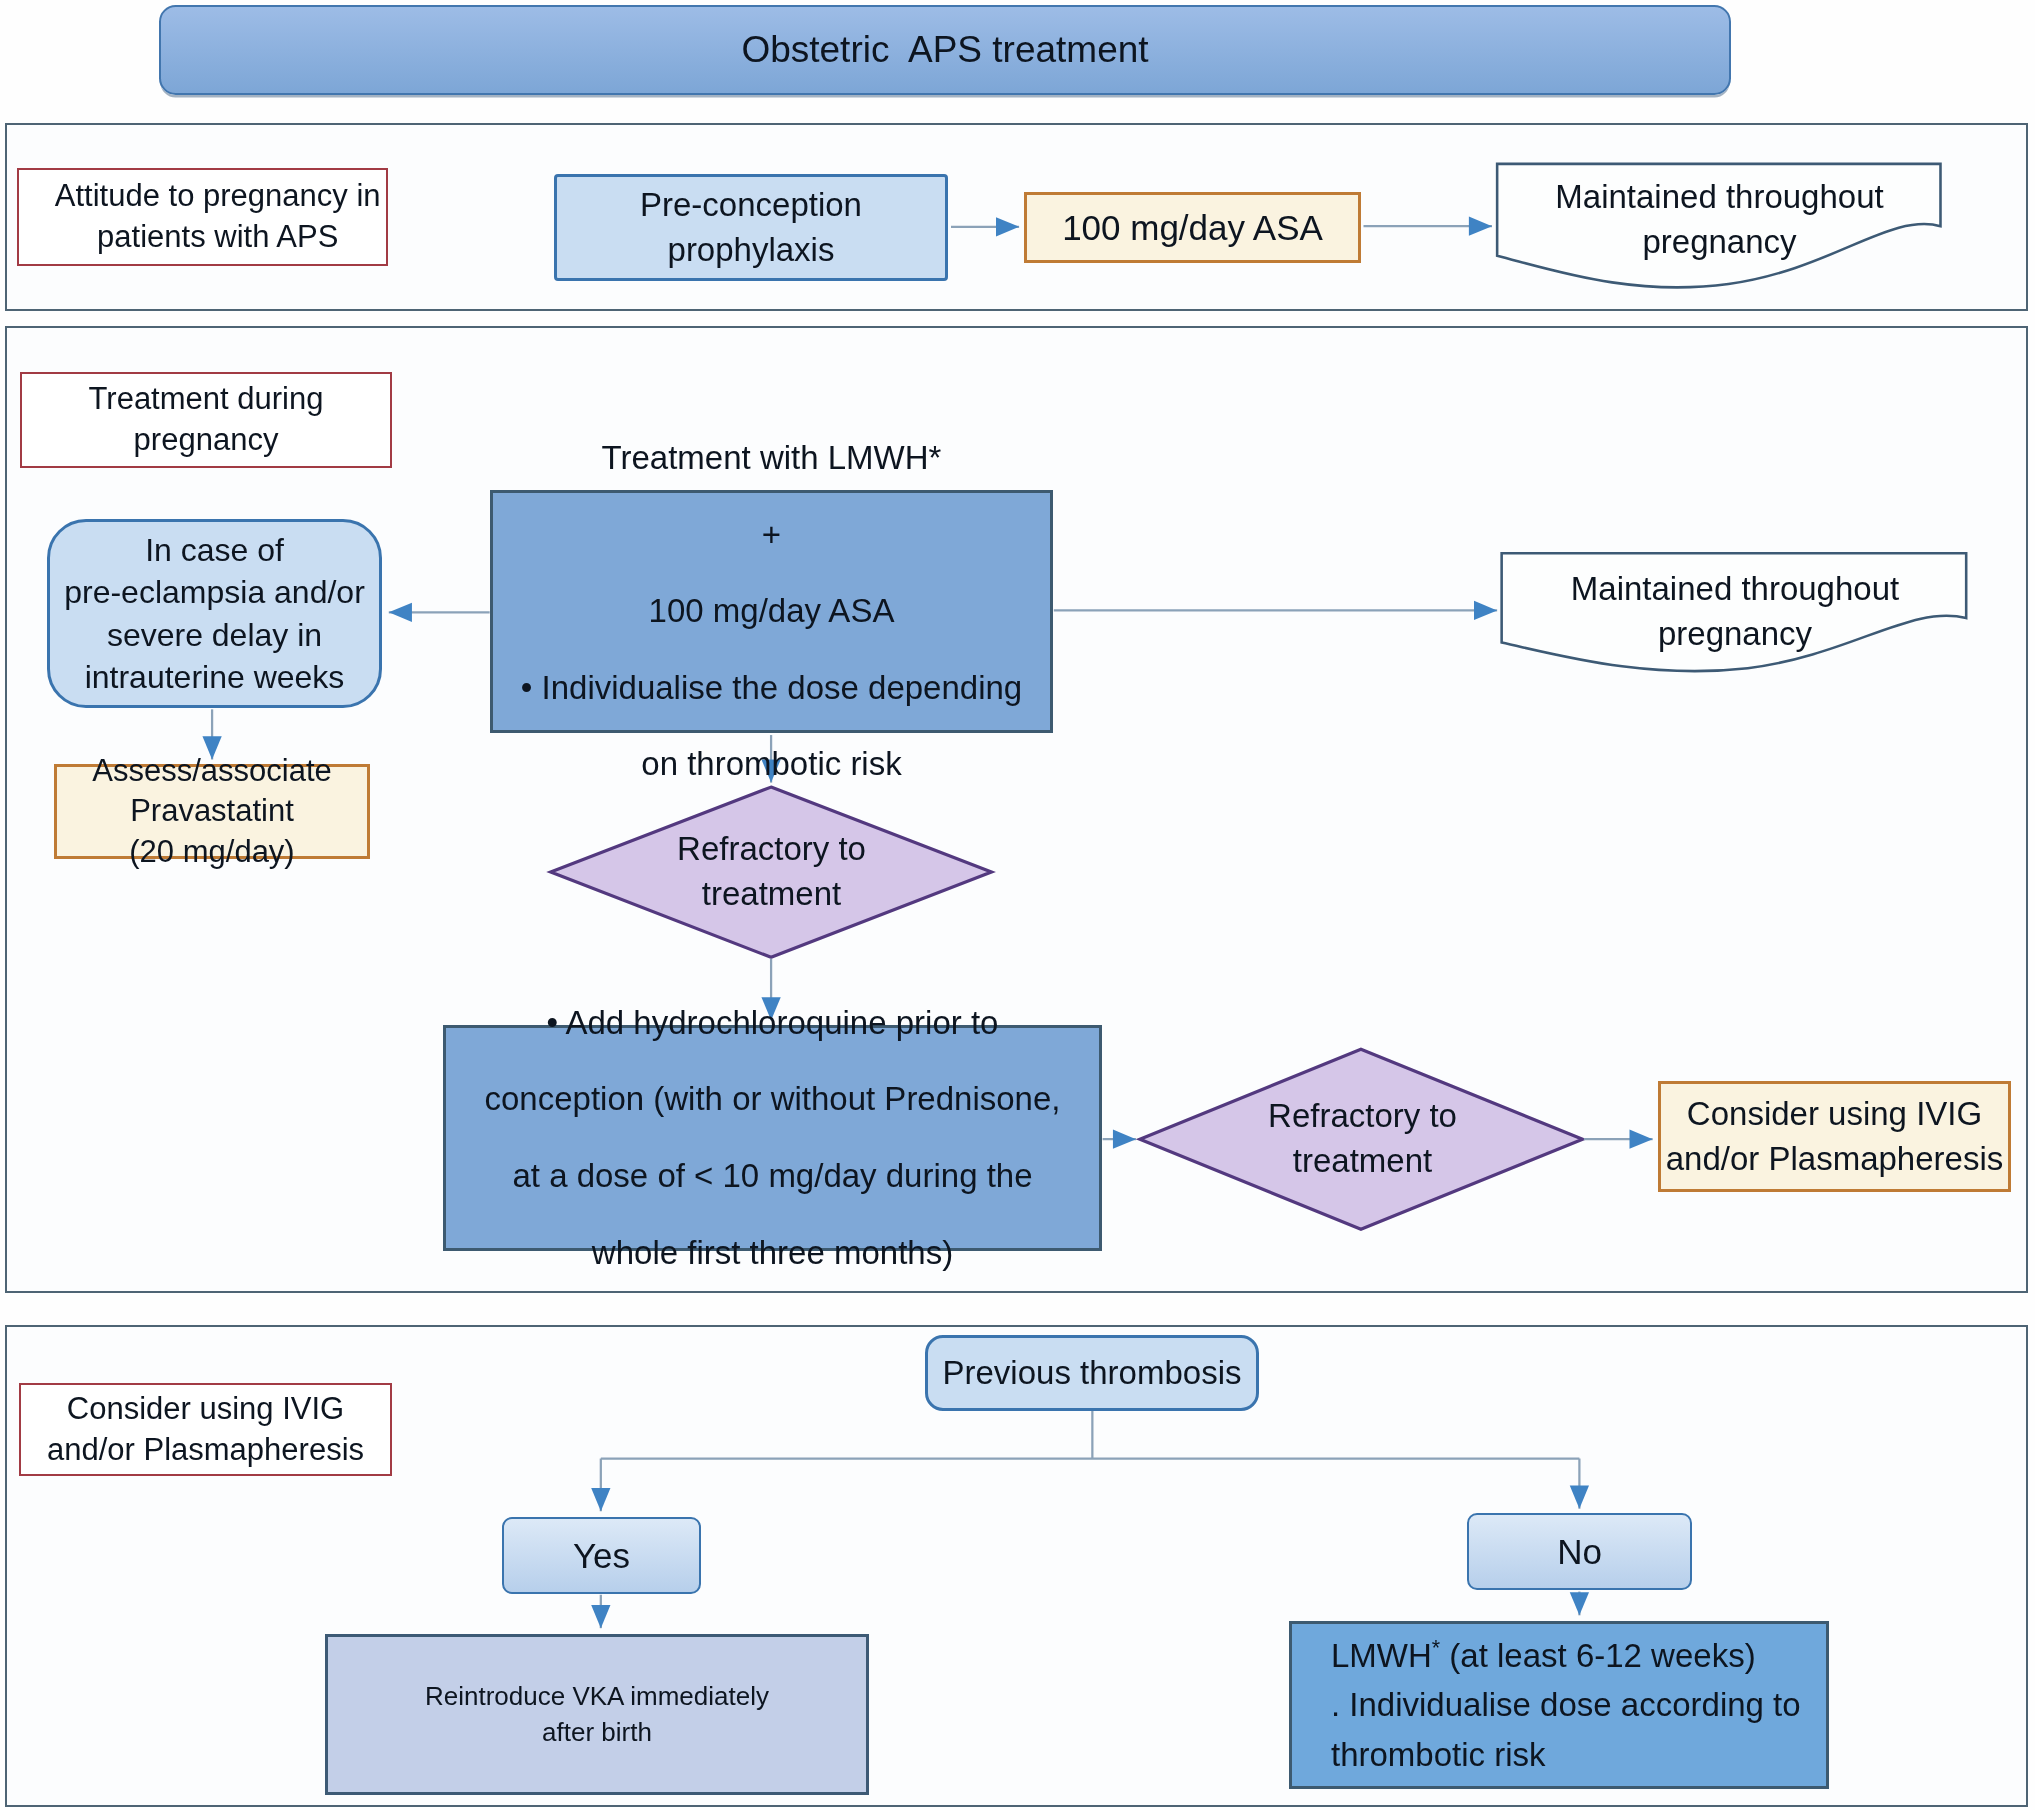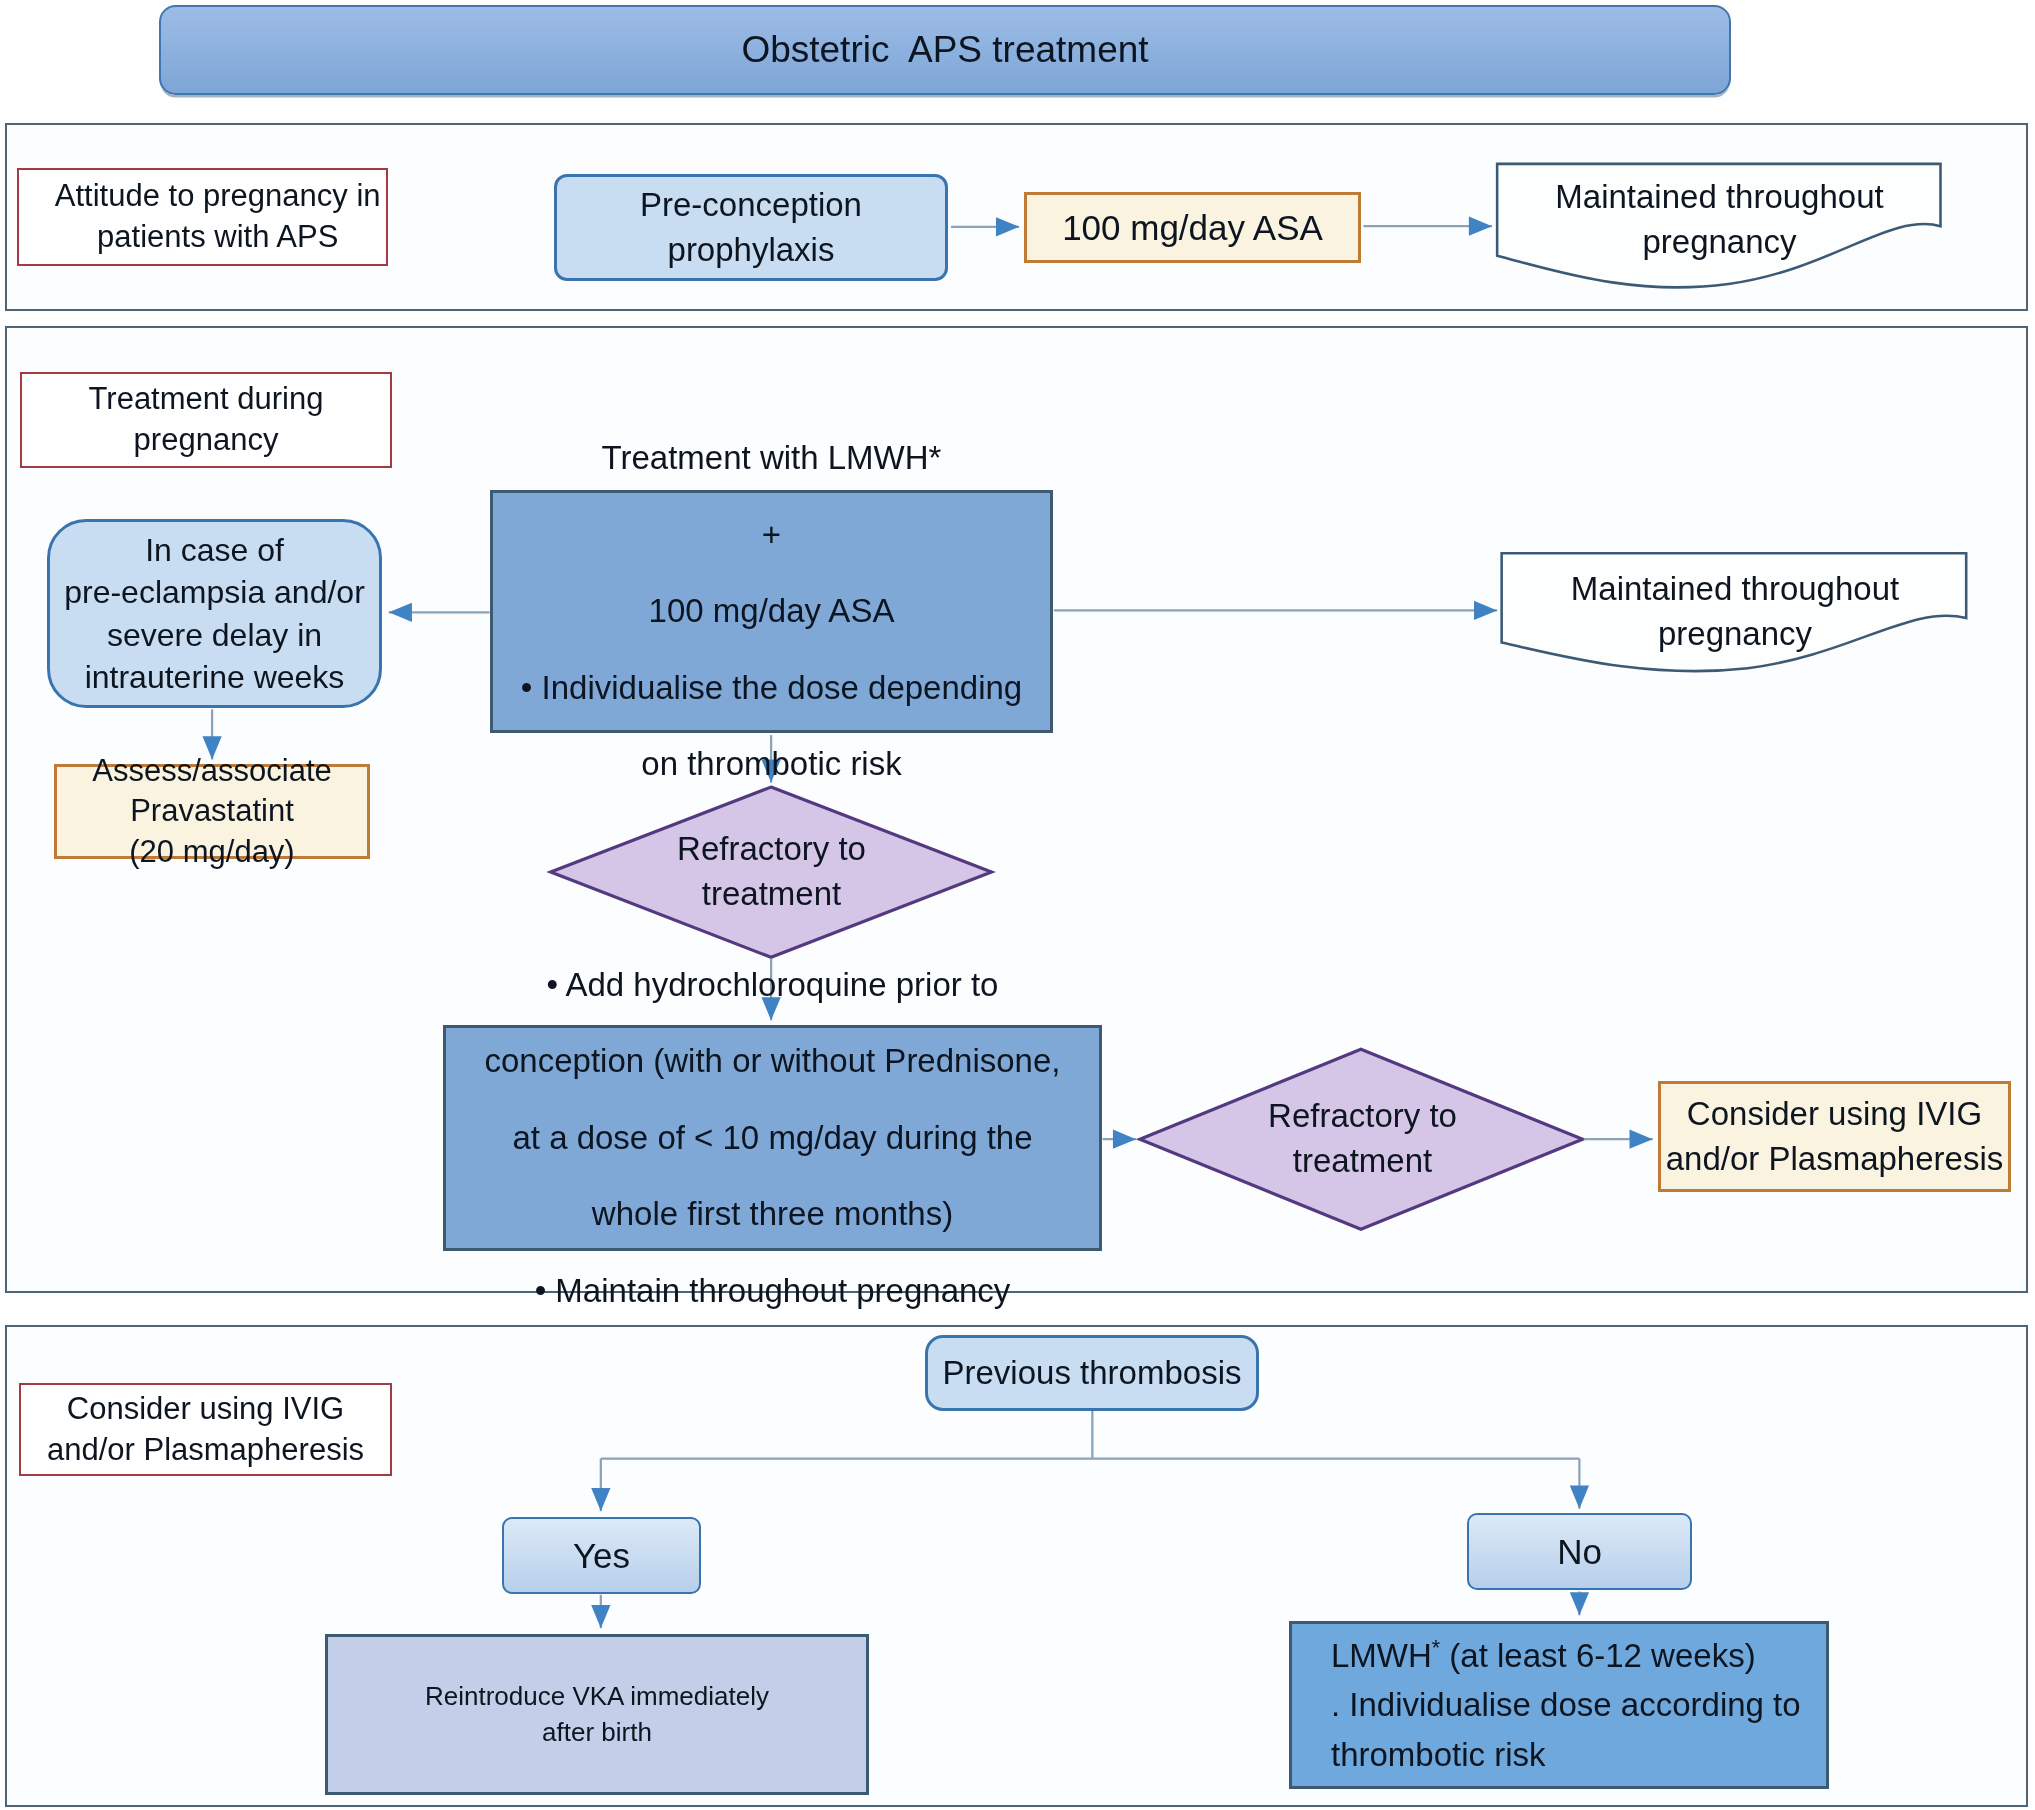--- a/index.html
+++ b/index.html
@@ -89,21 +89,21 @@
     <line x1="2458" y1="2477" x2="2458" y2="2514" marker-end="url(#ah)"></line>
   </svg>
 
   <div class="title">Obstetric  APS treatment</div>
 
   <div class="node labelbox" style="left:16.7px;top:168px;width:371px;height:98px;padding-left:31px;">
     <div>Attitude to pregnancy in</div>
     <div>patients with APS</div>
   </div>
 
-  <div class="node lightblue" style="left:554px;top:174px;width:394px;height:107px;border-radius:13px;">
+  <div class="node lightblue" style="left:554px;top:174px;width:394px;height:107px;border-radius:4px;">
     <div>Pre-conception</div>
     <div>prophylaxis</div>
   </div>
 
   <div class="node cream" style="left:1024px;top:192px;width:337px;height:71px;font-size:35px;">
     <div>100 mg/day ASA</div>
   </div>
 
   <div class="shape-text" style="left:1504px;top:175px;width:431px;">
     <div>Maintained throughout</div>
@@ -144,21 +144,20 @@
   <div class="shape-text" style="left:553px;top:827px;width:437px;">
     <div>Refractory to</div>
     <div>treatment</div>
   </div>
 
   <div class="node blue" style="left:443px;top:1025px;width:659px;height:226px;">
     <div>• Add hydrochloroquine prior to</div>
     <div>conception (with or without Prednisone,</div>
     <div>at a dose of &lt; 10 mg/day during the</div>
     <div>whole first three months)</div>
-    <div>• Maintain throughout pregnancy</div>
   </div>
 
   <div class="shape-text" style="left:1144px;top:1094px;width:437px;">
     <div>Refractory to</div>
     <div>treatment</div>
   </div>
 
   <div class="node cream" style="left:1658px;top:1081px;width:353px;height:111px;">
     <div>Consider using IVIG</div>
     <div>and/or Plasmapheresis</div>

